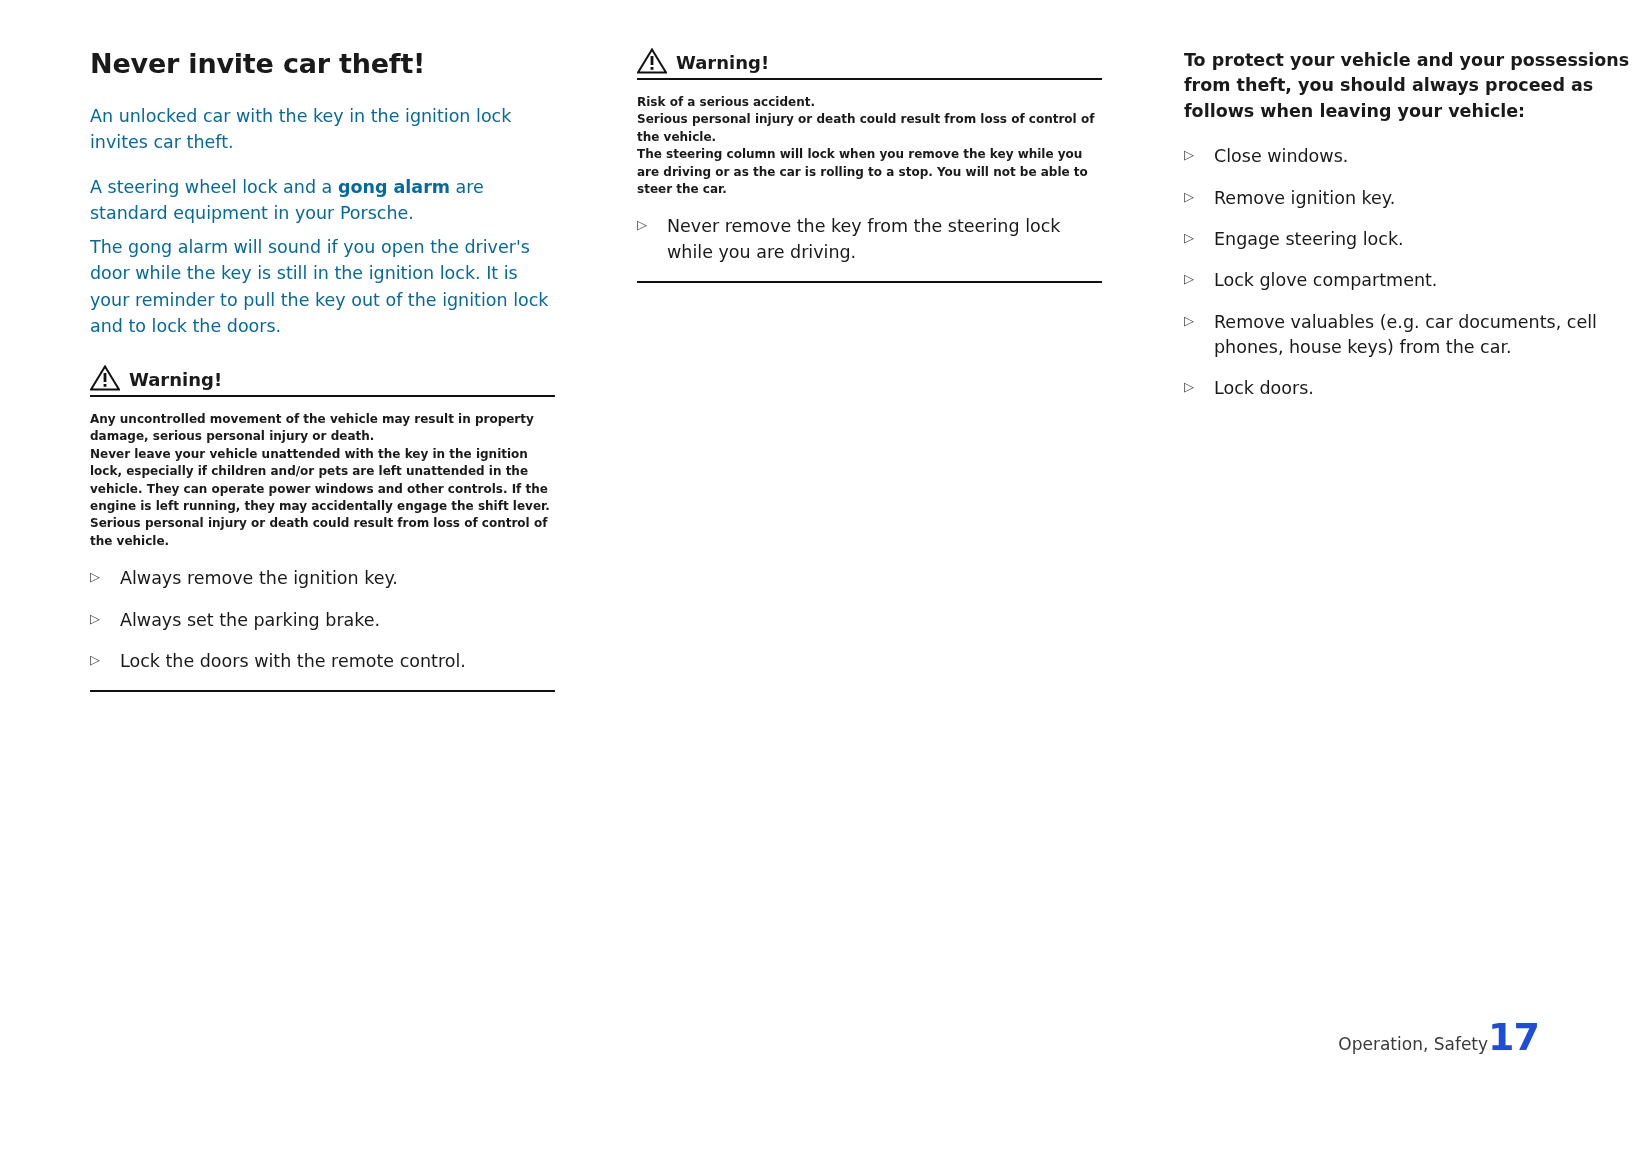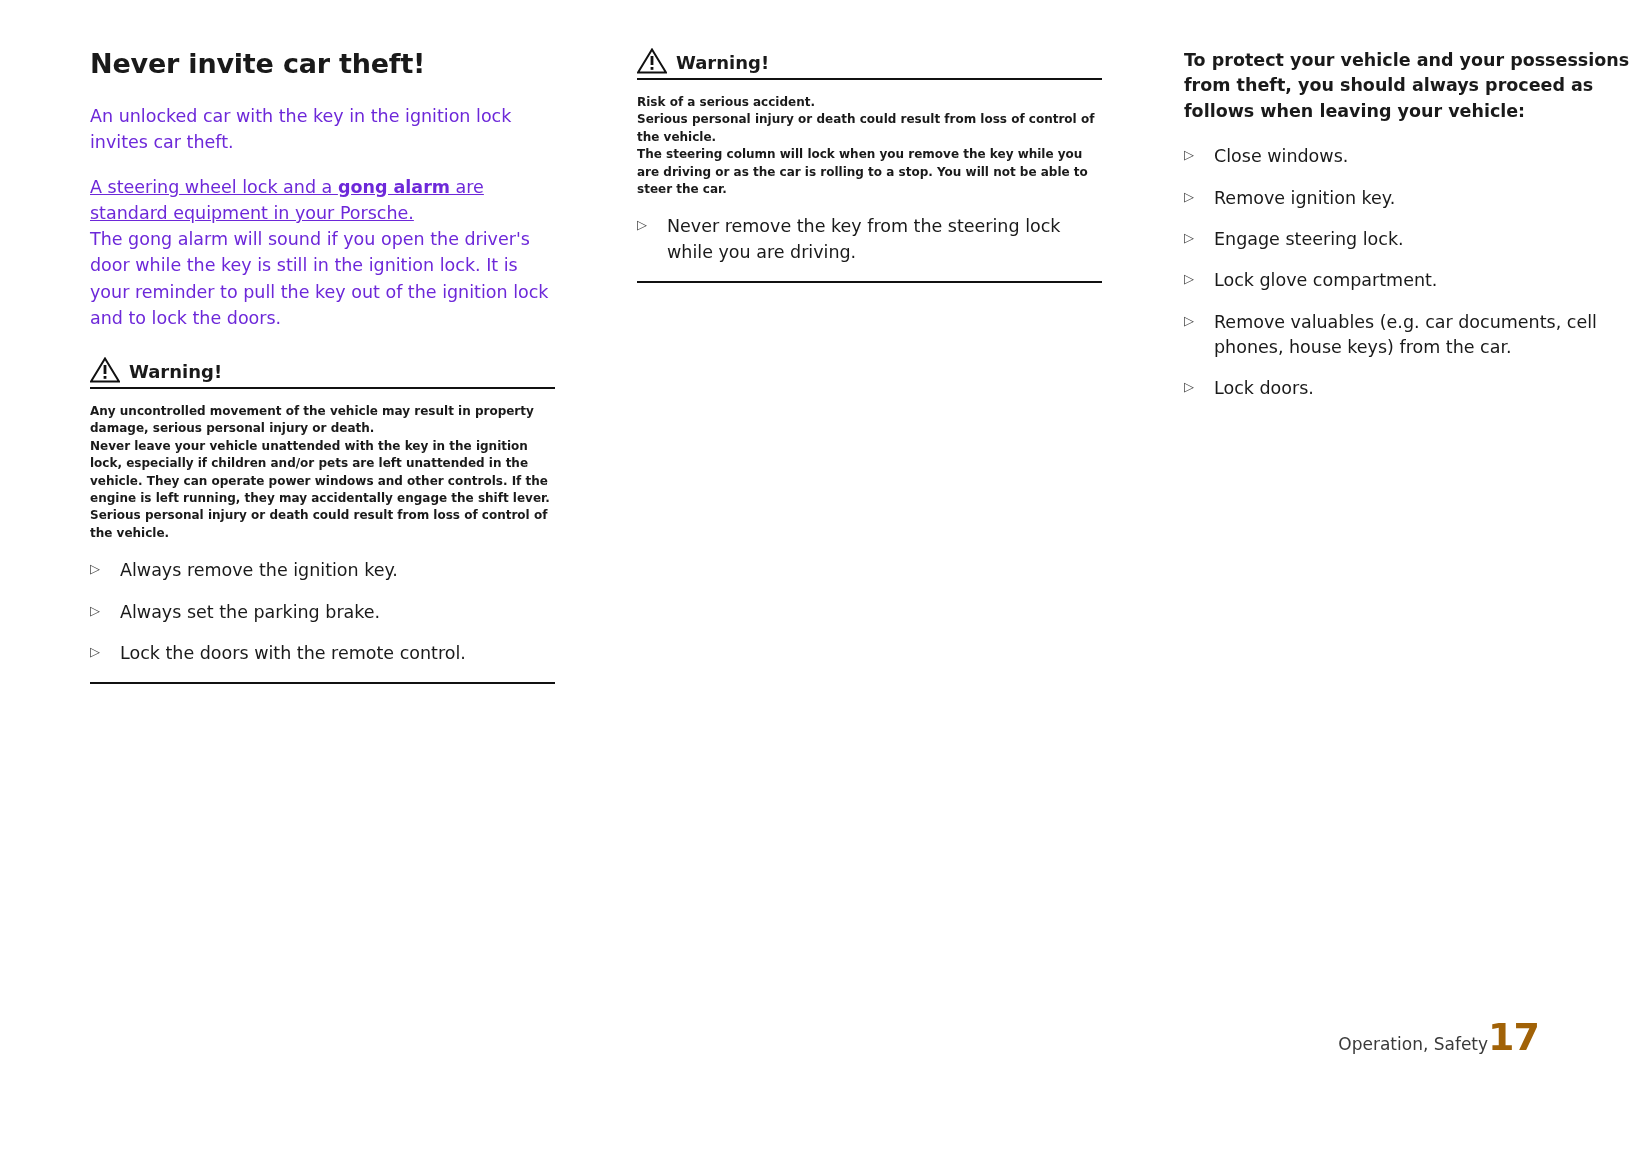--- a/index.html
+++ b/index.html
@@ -39,23 +39,23 @@
     font-size: 27px;
     font-weight: bold;
     margin: 0 0 24px 0;
     letter-spacing: -0.2px;
     line-height: 1.15;
   }
   p.body {
     font-size: 17.5px;
     line-height: 1.5;
     margin: 0 0 18px 0;
-    color: #6d28d9;
-  }
-  p.body.tight { margin-bottom: 0; text-decoration: underline; }
+    color: #0369a1;
+  }
+  p.body.tight { margin-bottom: 8px; }
   .bold-inline { font-weight: bold; }
 
   .warn-head {
     display: flex;
     align-items: flex-end;
     gap: 9px;
     margin-top: 26px;
     padding-bottom: 4px;
     border-bottom: 2.5px solid #111;
   }
@@ -119,21 +119,21 @@
     display: flex;
     align-items: baseline;
   }
   .footer .flabel {
     font-size: 17px;
     color: #3a3a3a;
   }
   .footer .pagenum {
     font-size: 38px;
     font-weight: bold;
-    color: #a16207;
+    color: #1d4ed8;
     letter-spacing: -1px;
   }
 </style>
 </head>
 <body>
 
 <div class="page">
   <div class="columns">
 
     <div class="col col-1">

